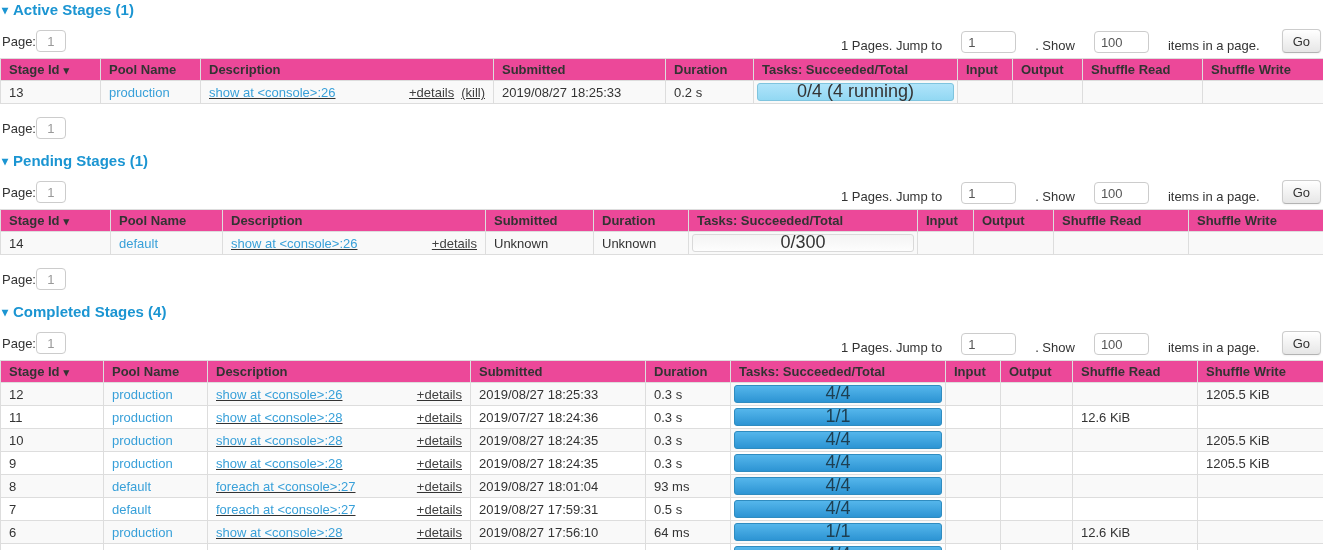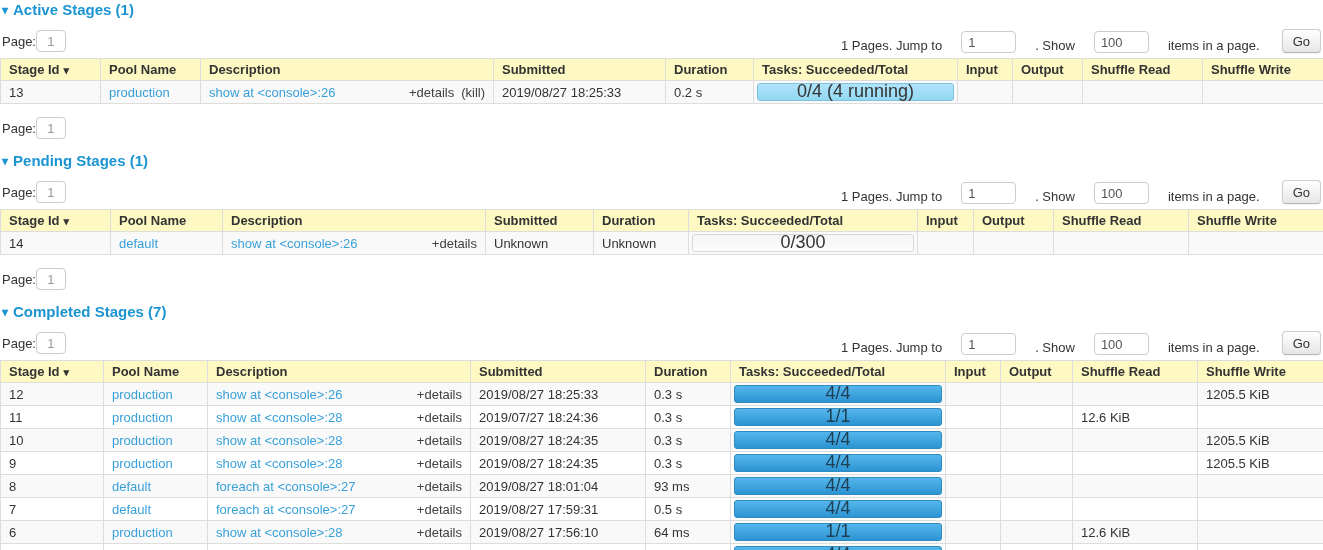--- a/index.html
+++ b/index.html
@@ -17,24 +17,24 @@
   input{font-family:"Liberation Sans",sans-serif;font-size:13px;border:1px solid #ccc;border-radius:4px;height:22px;box-sizing:border-box;outline:none;}
   .pnum{width:30px;text-align:center;color:#999;}
   .jump{width:55px;padding:2px 6px;color:#555;}
   .go{font-family:"Liberation Sans",sans-serif;font-size:13px;color:#333;height:24px;padding:2px 10px;margin-left:3px;
       background:linear-gradient(to bottom,#ffffff,#e6e6e6);border:1px solid #ccc;border-bottom-color:#b3b3b3;
       border-radius:4px;cursor:pointer;box-shadow:inset 0 1px 0 rgba(255,255,255,.2),0 1px 2px rgba(0,0,0,.05);}
 
   table{width:100%;border-collapse:collapse;table-layout:fixed;margin-top:5px;}
   th,td{border:1px solid #ddd;padding:3px 8px;height:22px;box-sizing:border-box;text-align:left;
         white-space:nowrap;overflow:hidden;font-size:13px;vertical-align:middle;}
-  th{font-weight:bold;background:#fef9c3;cursor:pointer;}
+  th{font-weight:bold;background:#ec4899;cursor:pointer;}
   tbody tr:nth-of-type(odd) td{background:#f9f9f9;}
   a{color:#38a0d9;text-decoration:none;cursor:pointer;}
-  .desc{display:flex;align-items:center;gap:7px;}
+  .desc{display:flex;align-items:center;gap:7px;text-decoration:underline;}
   .desc-link{flex:1;white-space:nowrap;overflow:hidden;}
   .details{color:#404040;}
   .sort{margin-left:4px;font-size:11px;}
 
   td.tasks{padding:2px 3px;}
   .taskbar{height:16px;line-height:15px;border-radius:3px;font-size:18px;text-align:center;color:#333;
            border:1px solid transparent;}
   .taskbar[data-kind="running"]{background:linear-gradient(to bottom,#b0e4fa,#92d8f3);border-color:#7fc4de;}
   .taskbar[data-kind="done"]{background:linear-gradient(to bottom,#55b6eb,#2d94d3);border-color:#2f8cc0;color:#1d3f52;}
   .taskbar[data-kind="empty"]{background:linear-gradient(to bottom,#f4f4f4,#fdfdfd);border-color:#d9d9d9;}
@@ -201,21 +201,21 @@
       <div class="pageleft">
         <span>Page:</span>
         <input class="pnum" value="1" style="">
       </div>
     </div>
   </div>
 
   <div class="section">
     <h4 class="title">
       <span class="caret">▾</span>
-      <span>Completed Stages (7)</span>
+      <span>Completed Stages (4)</span>
     </h4>
 
     <div class="pagerow">
       <div class="pageleft">
         <span>Page:</span>
         <input class="pnum" value="1" style="">
       </div>
       <div class="pageright">
         <span>1 Pages. Jump to</span>
         <input class="jump" value="1" style="">

